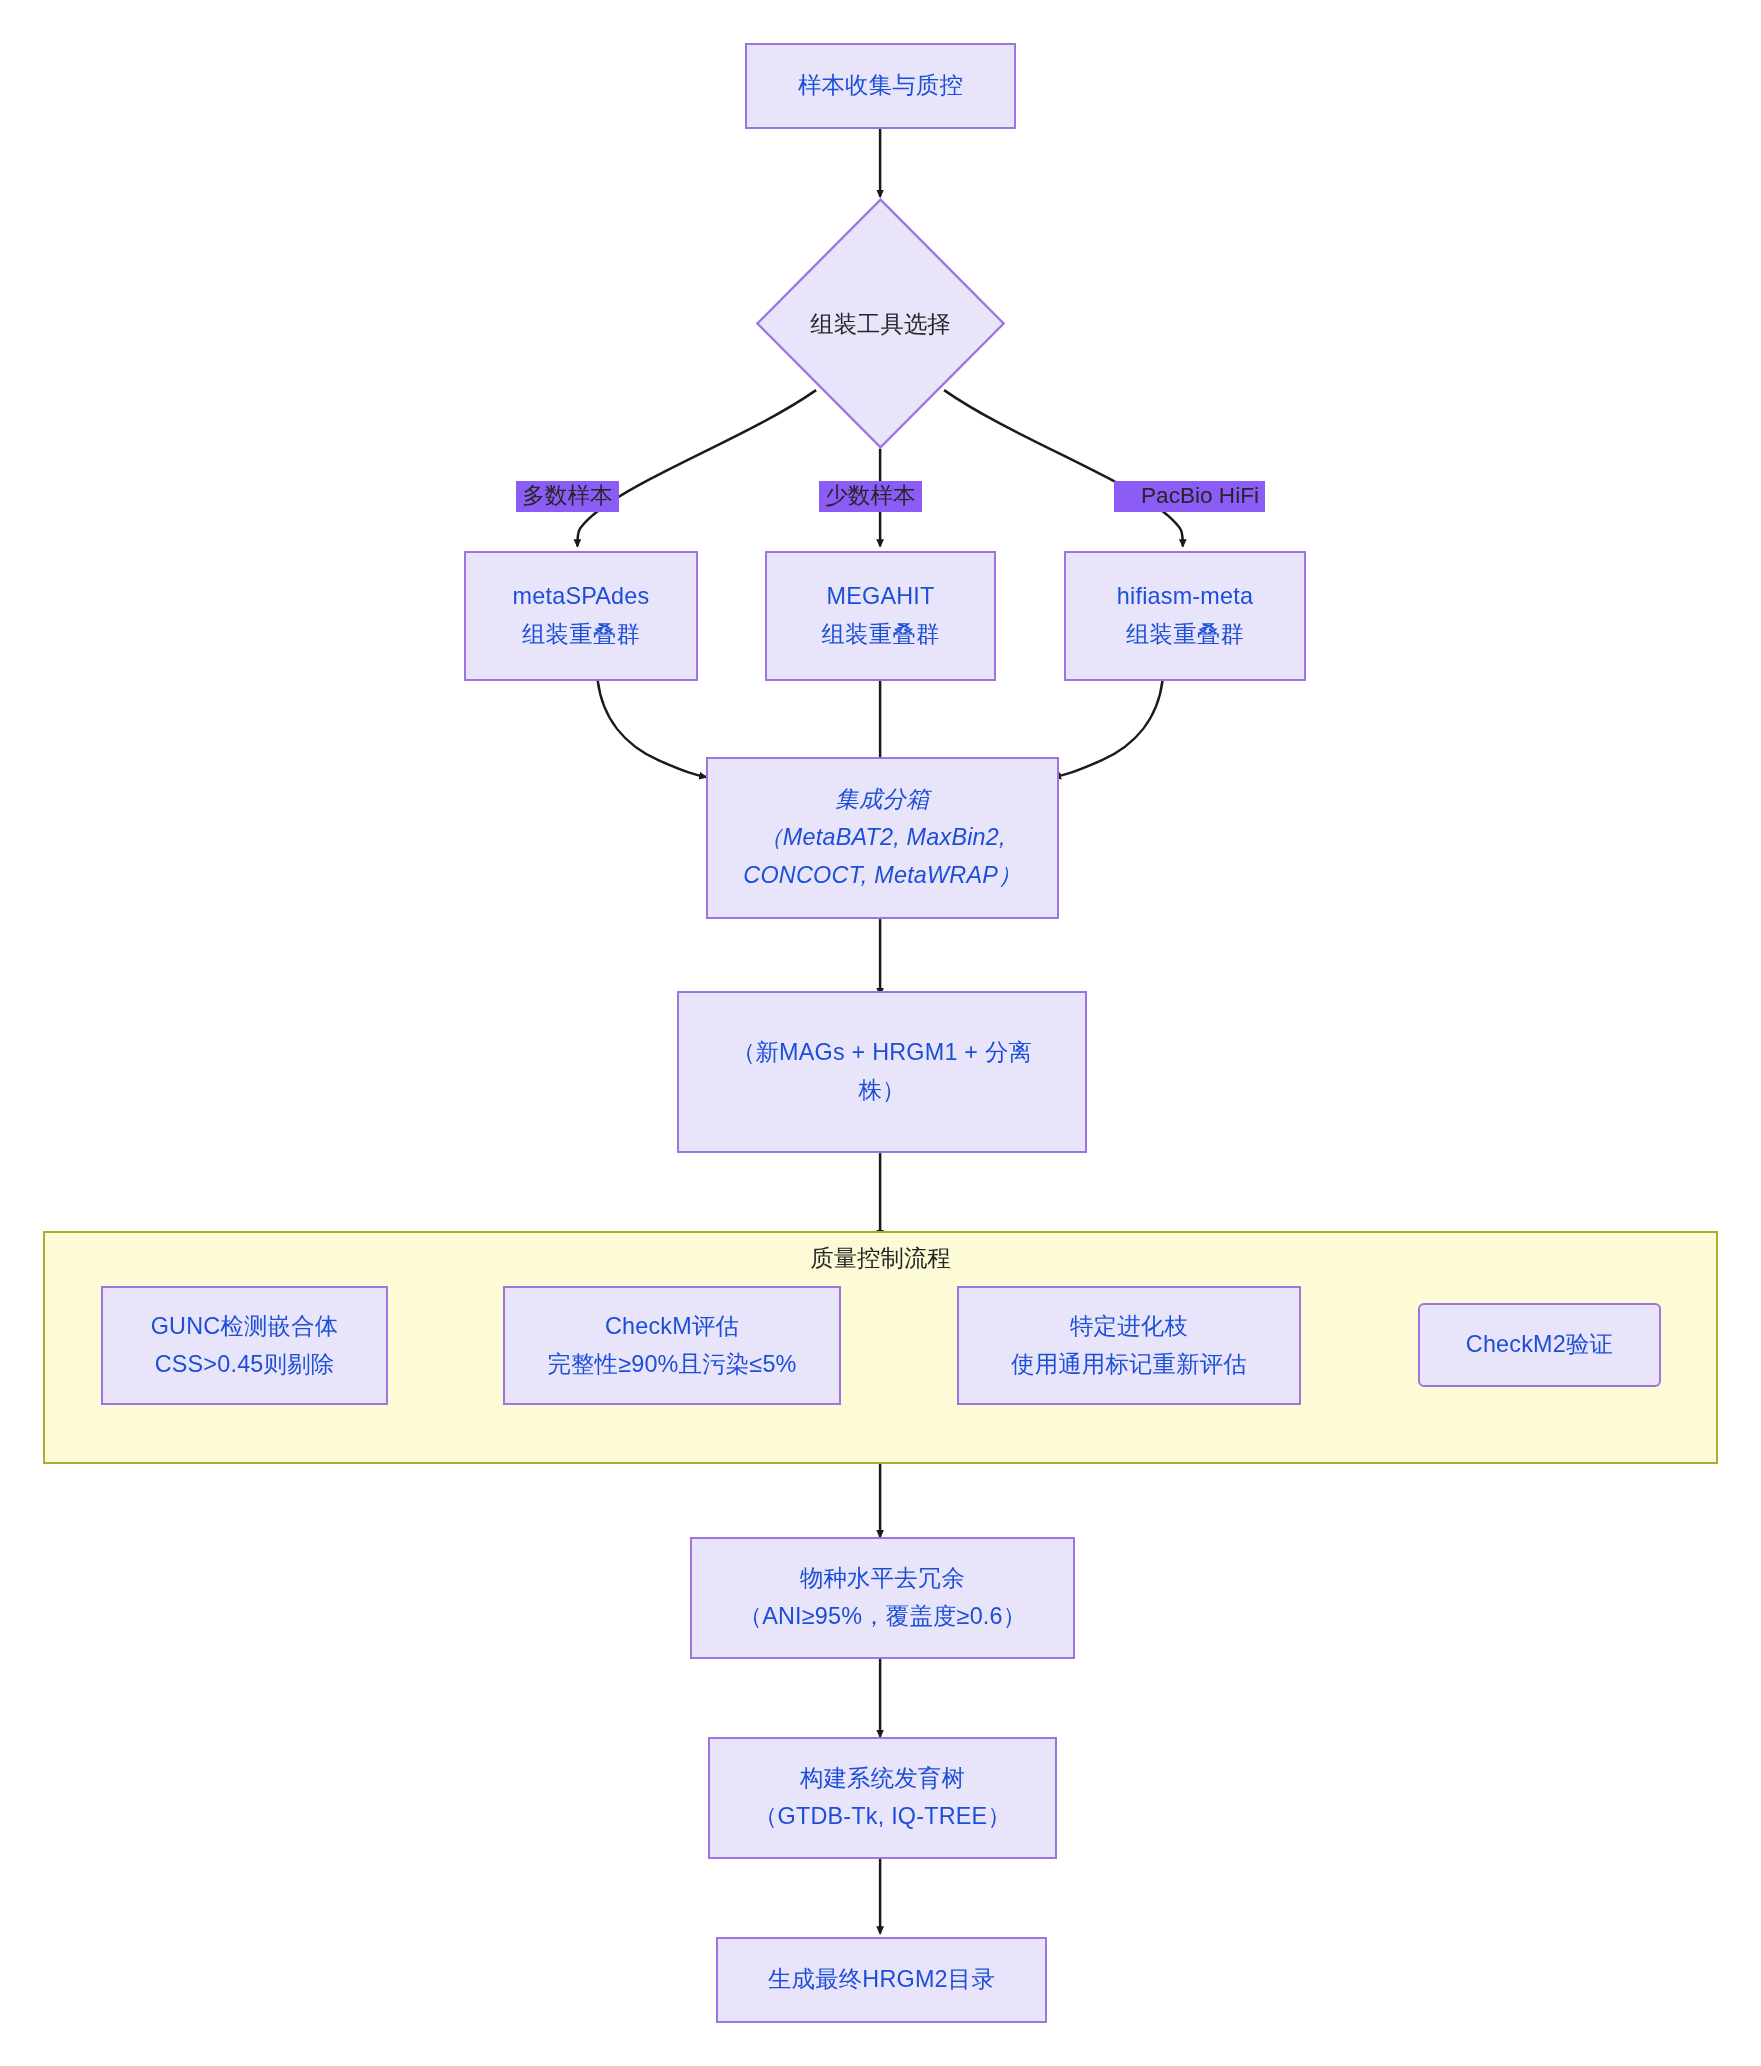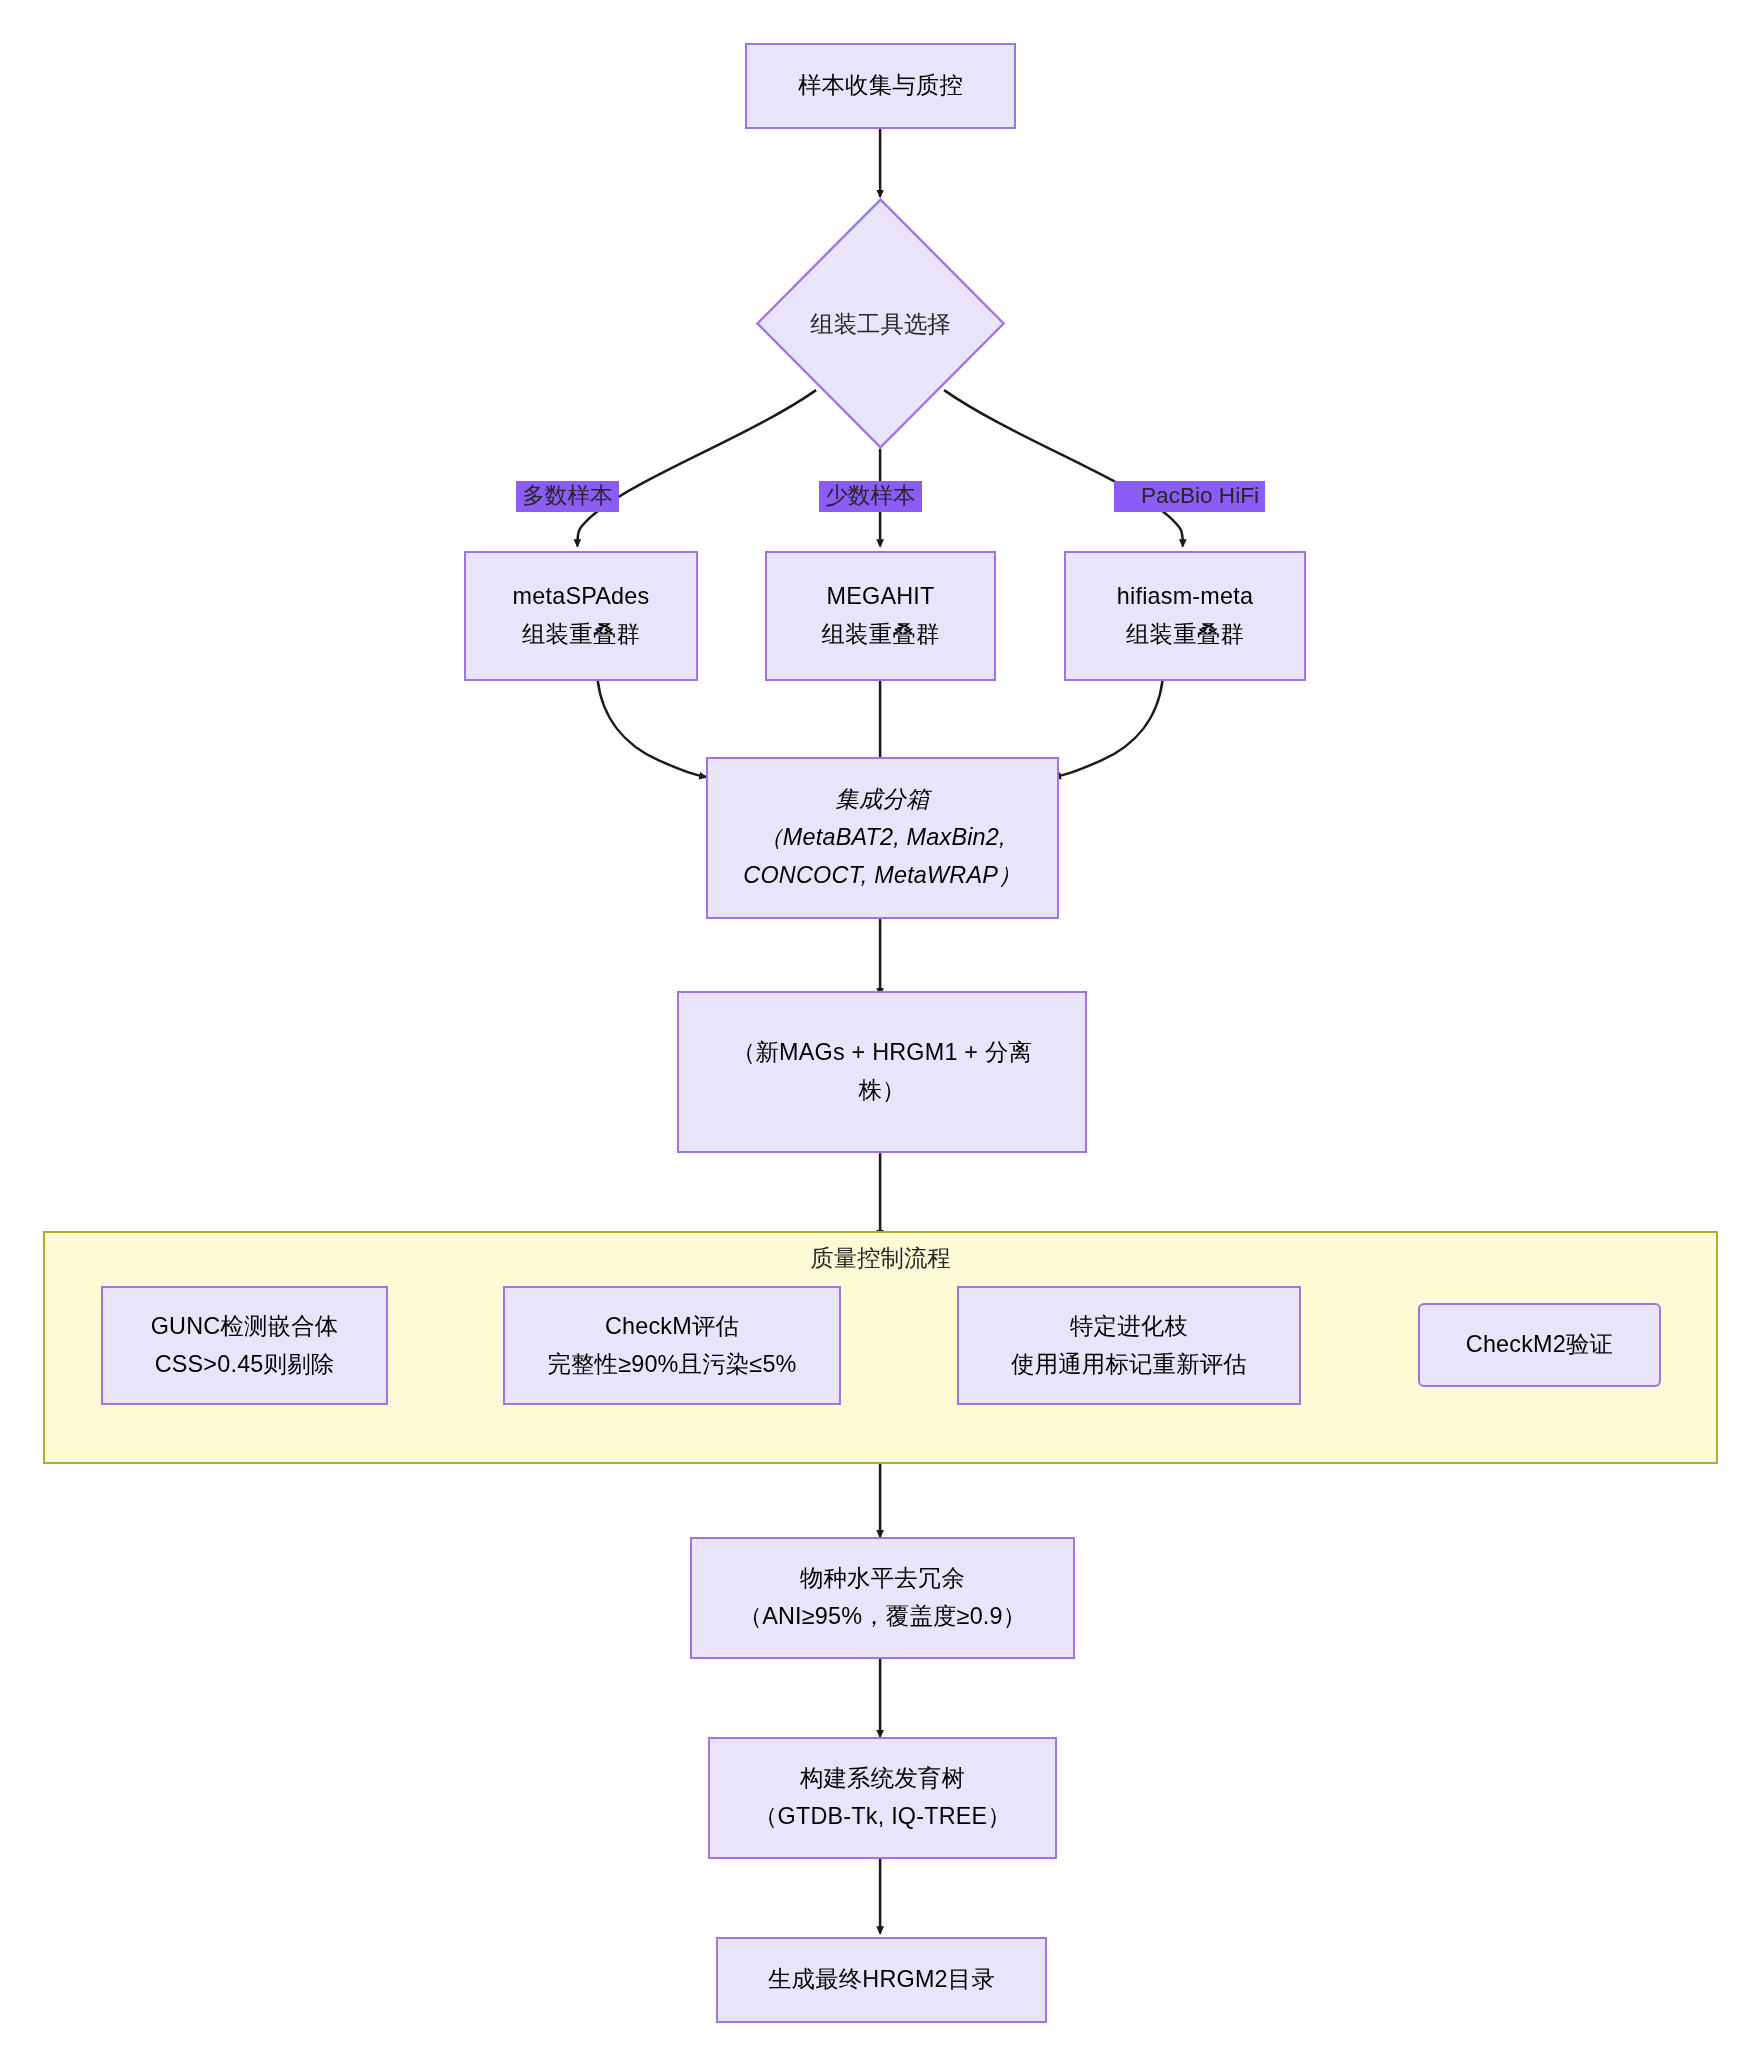--- a/index.html
+++ b/index.html
@@ -23,21 +23,21 @@
     top: 0;
     width: 1761px;
     height: 2066px;
     pointer-events: none;
   }
   .node {
     position: absolute;
     box-sizing: border-box;
     background: #e8e5fb;
     border: 2.3px solid #9f74e0;
-    color: #000000;
+    color: #1d4ed8;
     display: flex;
     align-items: center;
     justify-content: center;
     text-align: center;
     line-height: 1.62;
     font-size: 23.4px;
     letter-spacing: 0.2px;
   }
   .node .lines {
     width: 100%;
@@ -216,21 +216,21 @@
 
   <div class="node" style="left:1418px; top:1303px; width:243px; height:84px;border-radius:6px;">
     <div class="lines">
       <div>CheckM2验证</div>
     </div>
   </div>
 
   <div class="node" style="left:690px; top:1537px; width:385px; height:122px;">
     <div class="lines">
       <div>物种水平去冗余</div>
-      <div>（ANI≥95%，覆盖度≥0.9）</div>
+      <div>（ANI≥95%，覆盖度≥0.6）</div>
     </div>
   </div>
 
   <div class="node" style="left:708px; top:1737px; width:349px; height:122px;">
     <div class="lines">
       <div>构建系统发育树</div>
       <div>（GTDB-Tk, IQ-TREE）</div>
     </div>
   </div>
 

